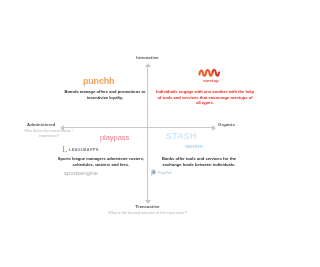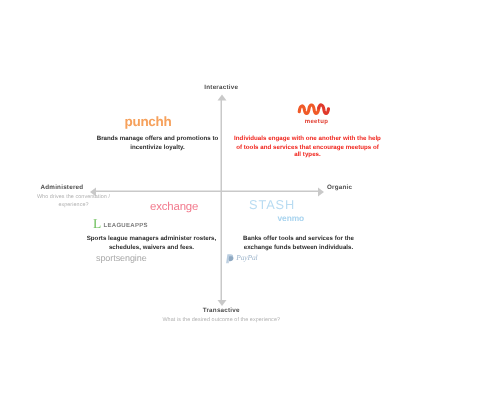--- a/index.html
+++ b/index.html
@@ -273,21 +273,21 @@
   <div class="brand" id="brand-meetup">
     <svg id="meetup-mark" width="26" height="9" viewBox="0 0 52 18">
       <path d="M3 13 C4 3, 9 3, 10 11 C11 17, 15 17, 16 9 C17 2, 22 2, 23 11 C24 17, 28 17, 29 8" fill="none" stroke="#f05a28" stroke-width="4.2" stroke-linecap="round"></path>
       <path d="M29 8 C30 2, 35 2, 36 11 C37 17, 41 17, 42 9" fill="none" stroke="#e0392b" stroke-width="4.2" stroke-linecap="round"></path>
     </svg>
     <span class="wordmark">meetup</span>
   </div>
 
   <div class="quad-desc" id="desc-tr">Individuals engage with one another with the help of tools and services that encourage meetups of all types.</div>
 
-  <div class="brand" id="brand-playpass">exchange</div>
+  <div class="brand" id="brand-playpass">playpass</div>
 
   <div class="brand" id="brand-leagueapps">
     <span class="la-mark">L</span>
     <span class="la-word">LEAGUEAPPS</span>
   </div>
 
   <div class="brand" id="brand-sportsengine">sportsengine</div>
 
   <div class="quad-desc" id="desc-bl">Sports league managers administer rosters, schedules, waivers and fees.</div>
 

